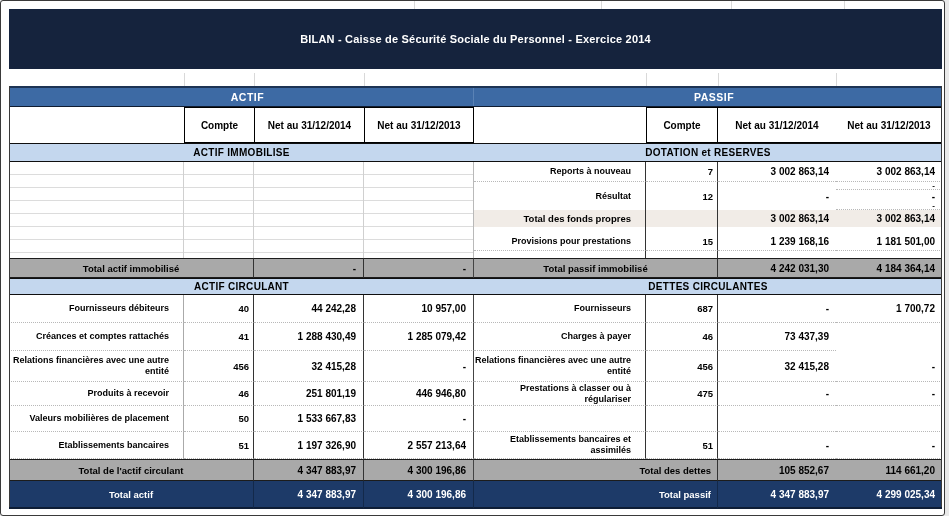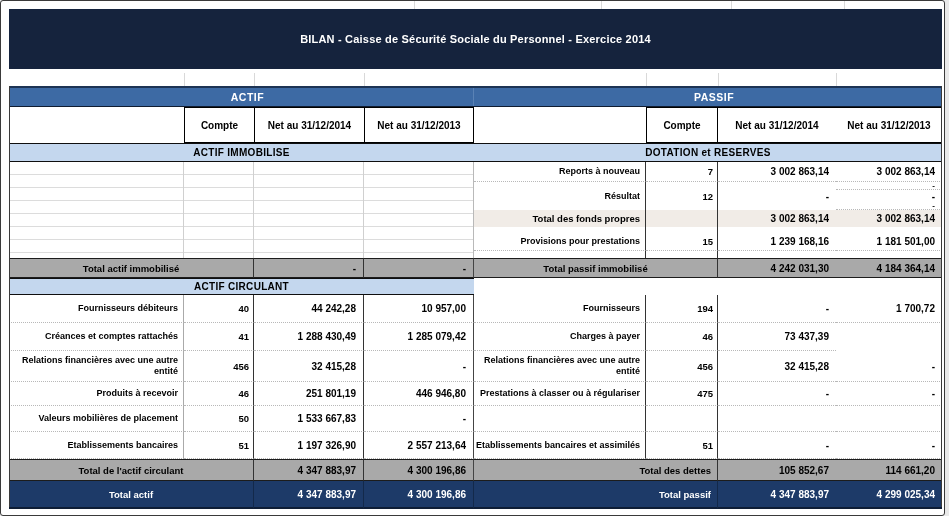--- a/index.html
+++ b/index.html
@@ -35,21 +35,21 @@
         color:#fff;font-size:10.5px;justify-content:center;letter-spacing:.5px;padding-left:12px;}
   .band-left{box-shadow:inset -1px 0 0 #5a82b5;}
   .section{background:#c4d7ee;border-top:1px solid #0f0f0f;border-bottom:1px solid #0f0f0f;
            font-size:10px;justify-content:center;letter-spacing:.3px;}
   
   .hcell{border-top:1px solid #000;border-bottom:1px solid #000;border-left:1px solid #000;
          font-size:10px;justify-content:center;}
   .hcell-end{border-right:1px solid #000;}
   .hnol{border-left:none;}
   
-  .lab{justify-content:flex-end;text-align:right;font-size:9px;line-height:1.2;padding-right:5px;}
+  .lab{justify-content:flex-end;text-align:right;font-size:9px;line-height:1.2;padding-right:14px;}
   .cpt{justify-content:flex-end;font-size:9.5px;padding-right:4px;}
   .val{justify-content:flex-end;font-size:10px;padding-right:7px;}
   .mini{font-size:8px;line-height:8px;}
   .bR{border-right:1px solid #333;}
   .bRl{border-right:1px solid #aaa;}
   .bRd{border-right:1px solid #444;}
   .dot{border-bottom:1px dotted #b8b8b8;}
   .ghost{grid-row:6/14;background:repeating-linear-gradient(to bottom,transparent 0,transparent 12px,#dcdcdc 12px,#dcdcdc 13px);border-right:1px solid #d0d0d0;}
   .ghost-mid{border-right:1px solid #b9b9b9;}
   .cream{background:#f1ece7;}
@@ -144,27 +144,28 @@
     <div class="cell r13 c8"></div>
 
     <div class="cell r14 c1-2 gray tlab tcenter bR">Total actif immobilisé</div>
     <div class="cell r14 c3 gray val bR">-</div>
     <div class="cell r14 c4 gray val bRd">-</div>
     <div class="cell r14 c5-6 gray tlab tcenter bR">Total passif immobilisé</div>
     <div class="cell r14 c7 gray val">4 242 031,30</div>
     <div class="cell r14 c8 gray val">4 184 364,14</div>
 
     <div class="cell r15 cl section">ACTIF CIRCULANT</div>
+    <div class="cell r15 cr section">DETTES CIRCULANTES</div>
 
     <div class="cell r16 c1 lab bRl dot">Fournisseurs débiteurs</div>
     <div class="cell r16 c2 cpt bR dot">40</div>
     <div class="cell r16 c3 val bR dot">44 242,28</div>
     <div class="cell r16 c4 val bRd dot">10 957,00</div>
     <div class="cell r16 c5 lab bR dot">Fournisseurs</div>
-    <div class="cell r16 c6 cpt bR dot">194</div>
+    <div class="cell r16 c6 cpt bR dot">687</div>
     <div class="cell r16 c7 val dot">-</div>
     <div class="cell r16 c8 val dot">1 700,72</div>
 
     <div class="cell r17 c1 lab bRl dot">Créances et comptes rattachés</div>
     <div class="cell r17 c2 cpt bR dot">41</div>
     <div class="cell r17 c3 val bR dot">1 288 430,49</div>
     <div class="cell r17 c4 val bRd dot">1 285 079,42</div>
     <div class="cell r17 c5 lab bR dot">Charges à payer</div>
     <div class="cell r17 c6 cpt bR dot">46</div>
     <div class="cell r17 c7 val dot">73 437,39</div>

